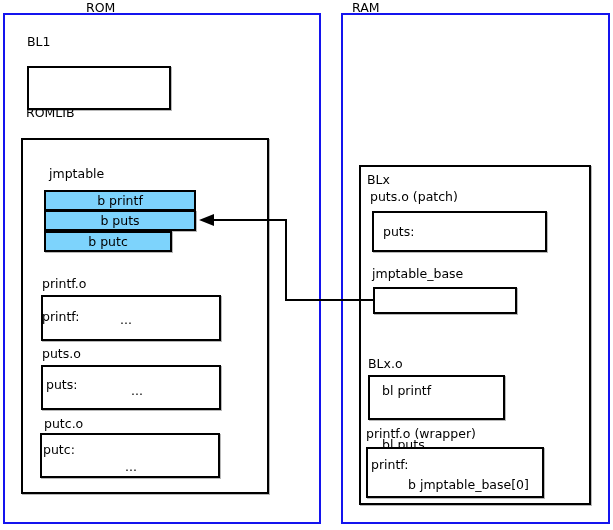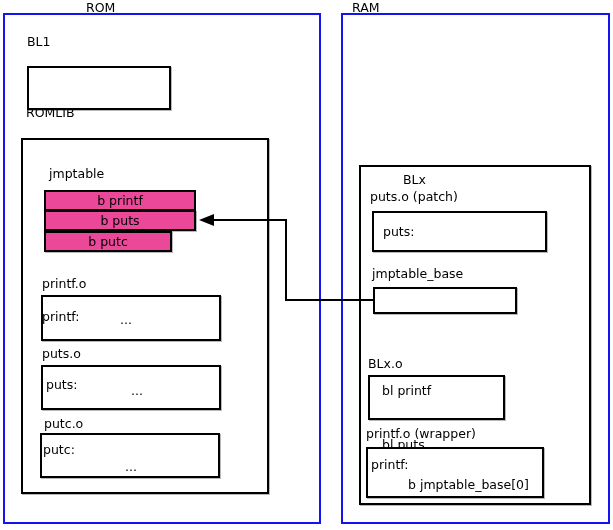--- a/index.html
+++ b/index.html
@@ -42,21 +42,21 @@
   .cell-text {
     position: absolute;
     font-size: 12.5px;
     color: #000000;
     white-space: nowrap;
     line-height: 1;
   }
   .jmp-cell {
     position: absolute;
     border: 2px solid #000000;
-    background: #ec4899;
+    background: #7dd3fc;
     box-sizing: border-box;
     display: flex;
     align-items: center;
     justify-content: center;
     font-size: 12.5px;
     color: #000000;
   }
   svg.conn {
     position: absolute;
     left: 0;
@@ -99,21 +99,21 @@
   <div class="lbl" style="left:44px; top:418px;">putc.o</div>
   <div class="box box-shadow" style="left:40px; top:433px; width:180px; height:45px;"></div>
   <div class="cell-text" style="left:43px; top:444px;">putc:</div>
   <div class="cell-text" style="left:125px; top:461px;">...</div>
 
   <div class="lbl" style="left:352px; top:2px;">RAM</div>
 
   <div class="region" style="left:341px; top:13px; width:269px; height:511px;"></div>
 
   <div class="box box-shadow" style="left:359px; top:165px; width:232px; height:340px;"></div>
-  <div class="lbl" style="left:367px; top:174px;margin-left:36px;">BLx</div>
+  <div class="lbl" style="left:367px; top:174px;">BLx</div>
 
   <div class="lbl" style="left:370px; top:191px;">puts.o (patch)</div>
   <div class="box box-shadow" style="left:372px; top:211px; width:175px; height:41px;"></div>
   <div class="cell-text" style="left:383px; top:226px;">puts:</div>
 
   <div class="lbl" style="left:372px; top:268px;">jmptable_base</div>
   <div class="box box-shadow" style="left:373px; top:287px; width:144px; height:27px;"></div>
 
   <div class="lbl" style="left:368px; top:358px;">BLx.o</div>
   <div class="box box-shadow" style="left:368px; top:375px; width:137px; height:45px;"></div>

